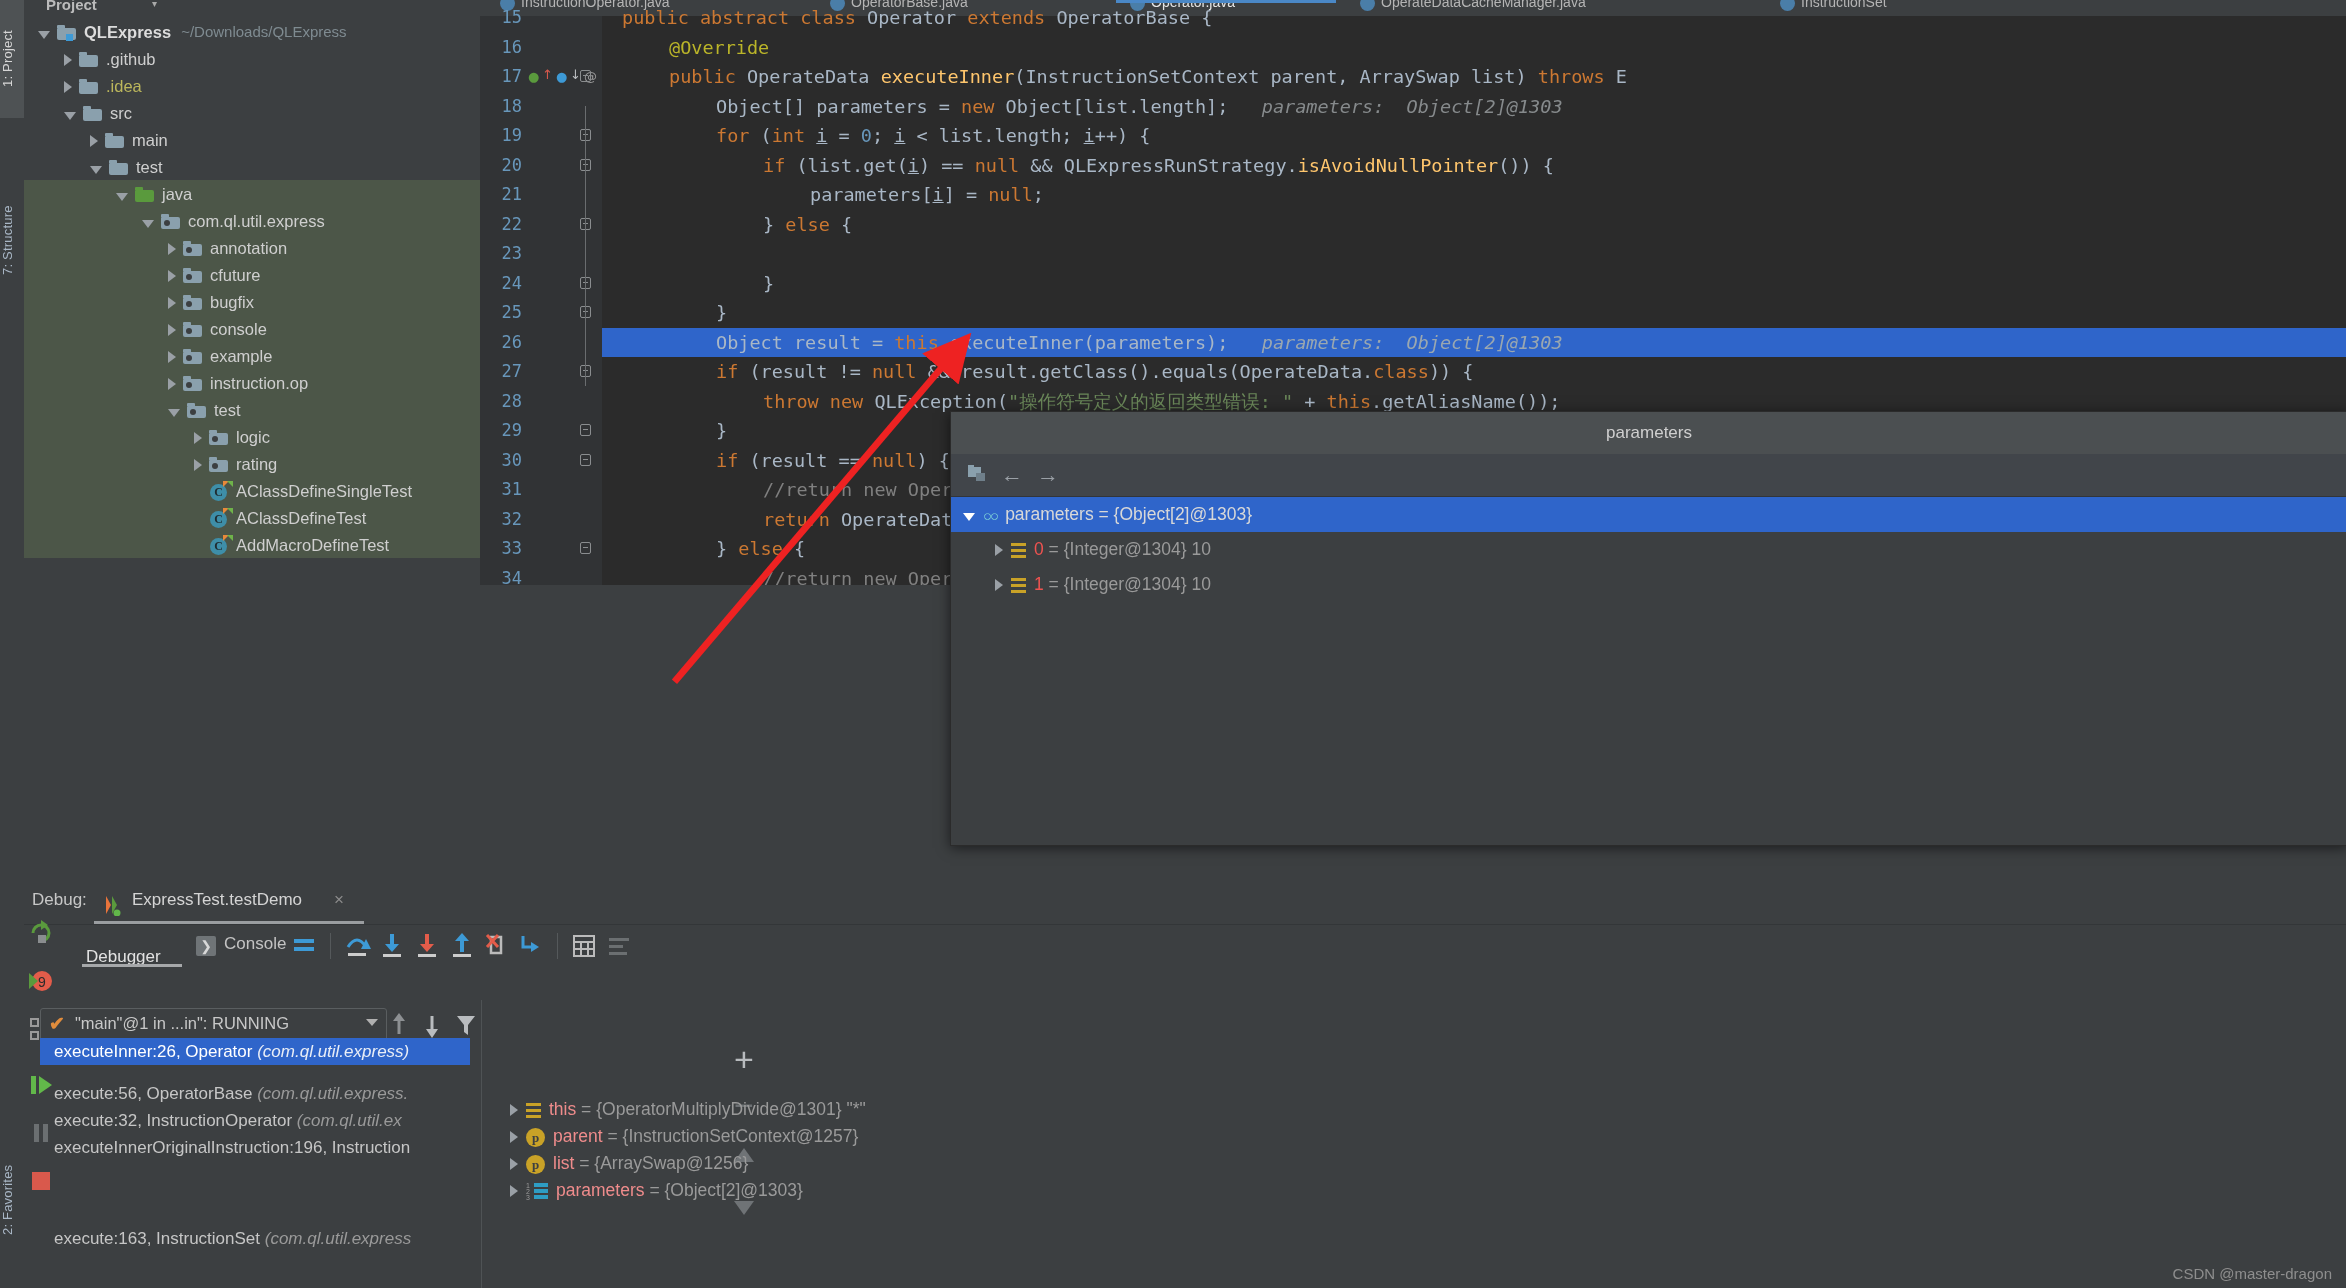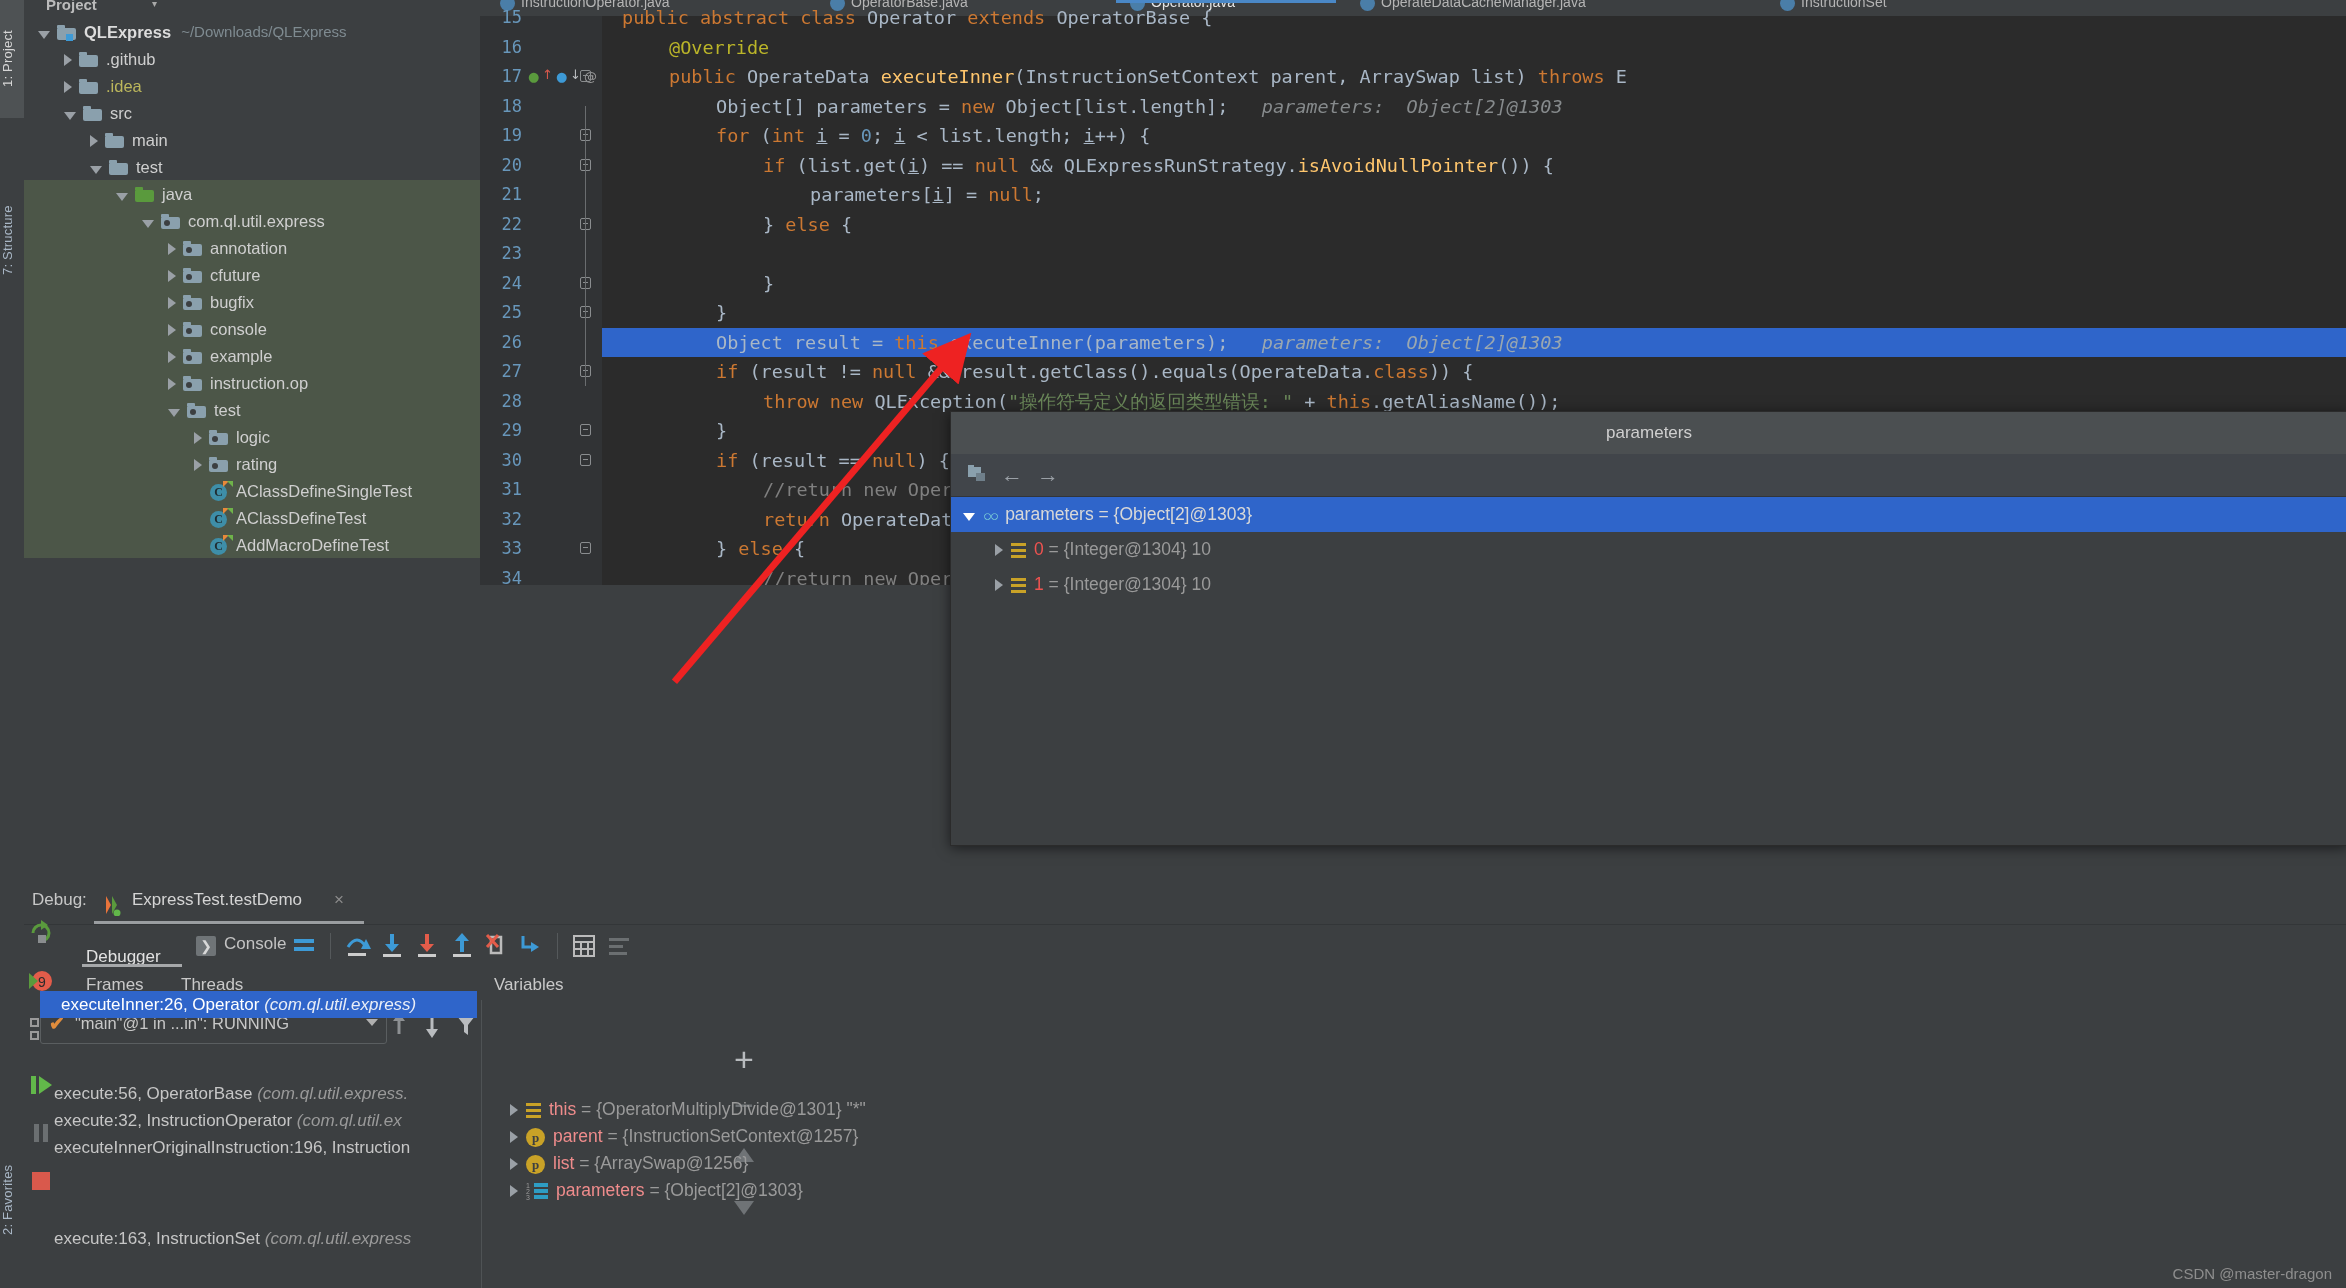--- a/index.html
+++ b/index.html
@@ -437,30 +437,20 @@
       </div>
       <div class="ticon" style="left:580px;">
         <svg width="30" height="30" viewBox="0 0 30 30">
             <rect x="5" y="7" width="20" height="3" fill="#6b6f71"></rect>
             <rect x="5" y="14" width="14" height="3" fill="#6b6f71"></rect>
             <rect x="5" y="21" width="18" height="3" fill="#6b6f71"></rect>
           </svg>
       </div>
     </div>
 
-    <div class="dbg-sub">
-      <div class="subtab" style="left:62px;">
-        <span>Frames</span>
-      </div>
-      <div class="subline" style="left:58px;width:76px;"></div>
-      <div class="subtab" style="left:157px;">
-        <span>Threads</span>
-      </div>
-      <div class="subtab" style="left:470px;">Variables</div>
-    </div>
 
   </div>
 
   <div class="dbgleftbar">
     <div class="bi" style="top:0;">
       <svg width="30" height="30" viewBox="0 0 30 30">
           <path d="M7 15 a8 8 0 1 1 8 8" stroke="#5a9a3d" stroke-width="3" fill="none"></path>
           <polygon points="15,2 22,7 15,12" fill="#5a9a3d"></polygon>
           <rect x="12" y="17" width="8" height="8" fill="#8a8d8f"></rect>
         </svg>
@@ -530,21 +520,21 @@
         <polygon points="13,6 23,20 3,20" fill="#6f7376"></polygon>
       </svg>
   </div>
   <div class="ticon" style="position:absolute;left:731px;top:1195px;width:26px;height:26px;">
     <svg width="26" height="26" viewBox="0 0 26 26">
         <polygon points="13,20 23,6 3,6" fill="#6f7376"></polygon>
       </svg>
   </div>
 
   <div id="frames">
-      <div class="framerow sel" style="top: 991px; padding-left: 7px;"><span style="display:inline-block;width:14px"></span><span>executeInner:26, Operator </span><i>(com.ql.util.express)</i></div>
+      <div class="framerow sel" style="top: 1038px;"><span style="display:inline-block;width:14px"></span><span>executeInner:26, Operator </span><i>(com.ql.util.express)</i></div>
       <div class="framerow" style="top: 1080px;"><span style="display:inline-block;width:14px"></span><span>execute:56, OperatorBase </span><i>(com.ql.util.express.</i></div>
       <div class="framerow" style="top: 1107px;"><span style="display:inline-block;width:14px"></span><span>execute:32, InstructionOperator </span><i>(com.ql.util.ex</i></div>
       <div class="framerow" style="top: 1134px;"><span style="display:inline-block;width:14px"></span><span>executeInnerOriginalInstruction:196, Instruction</span><i></i></div>
       <div class="framerow" style="top: 1225px;"><span style="display:inline-block;width:14px"></span><span>execute:163, InstructionSet </span><i>(com.ql.util.express</i></div>
     </div>
   <div id="vars">
       <div class="varrow" style="top: 1096px;"><span class="tri r"></span><span class="stack"><s style="top:0"></s><s style="top:6px"></s><s style="top:12px"></s></span><span class="vname">this</span><span class="vval"> = </span><span class="vval">{OperatorMultiplyDivide@1301} "*"</span></div>
       <div class="varrow" style="top: 1123px;"><span class="tri r"></span><span class="pico">p</span><span class="vname">parent</span><span class="vval"> = </span><span class="vval">{InstructionSetContext@1257}</span></div>
       <div class="varrow" style="top: 1150px;"><span class="tri r"></span><span class="pico">p</span><span class="vname">list</span><span class="vval"> = </span><span class="vval">{ArraySwap@1256}</span></div>
       <div class="varrow" style="top: 1177px;"><span class="tri r"></span><span class="arrstack"><u style="top:0">1</u><u style="top:6px">2</u><u style="top:12px">3</u><s style="top:0"></s><s style="top:6px"></s><s style="top:12px"></s></span><span class="vname">parameters</span><span class="vval"> = </span><span class="vval">{Object[2]@1303}</span></div>

